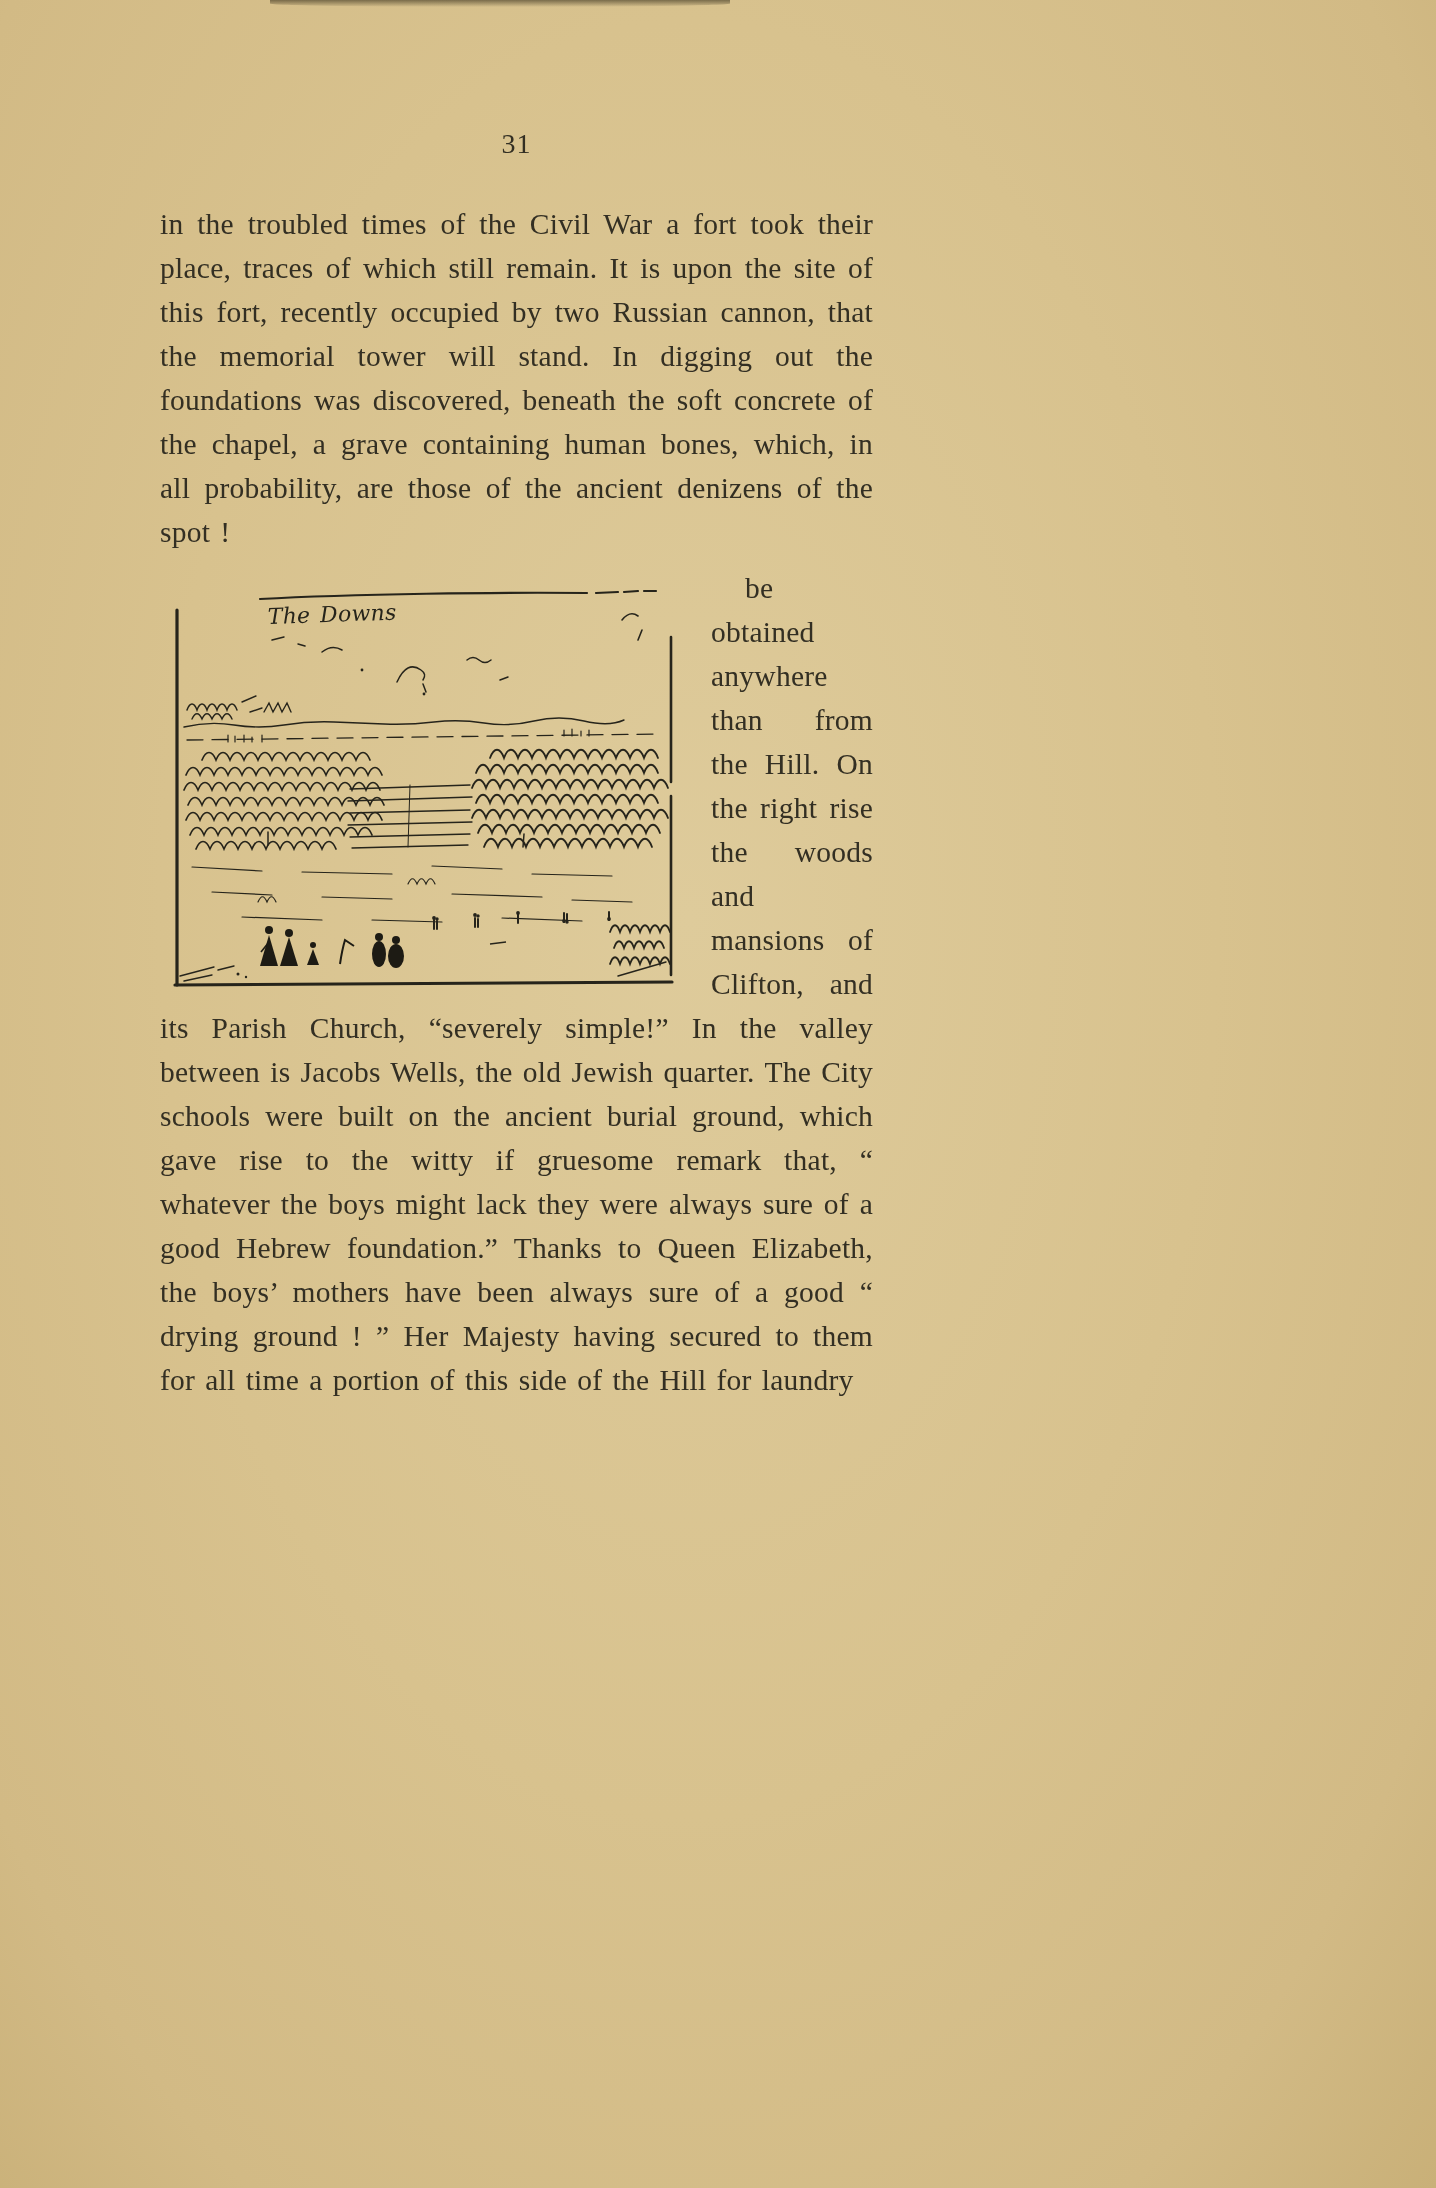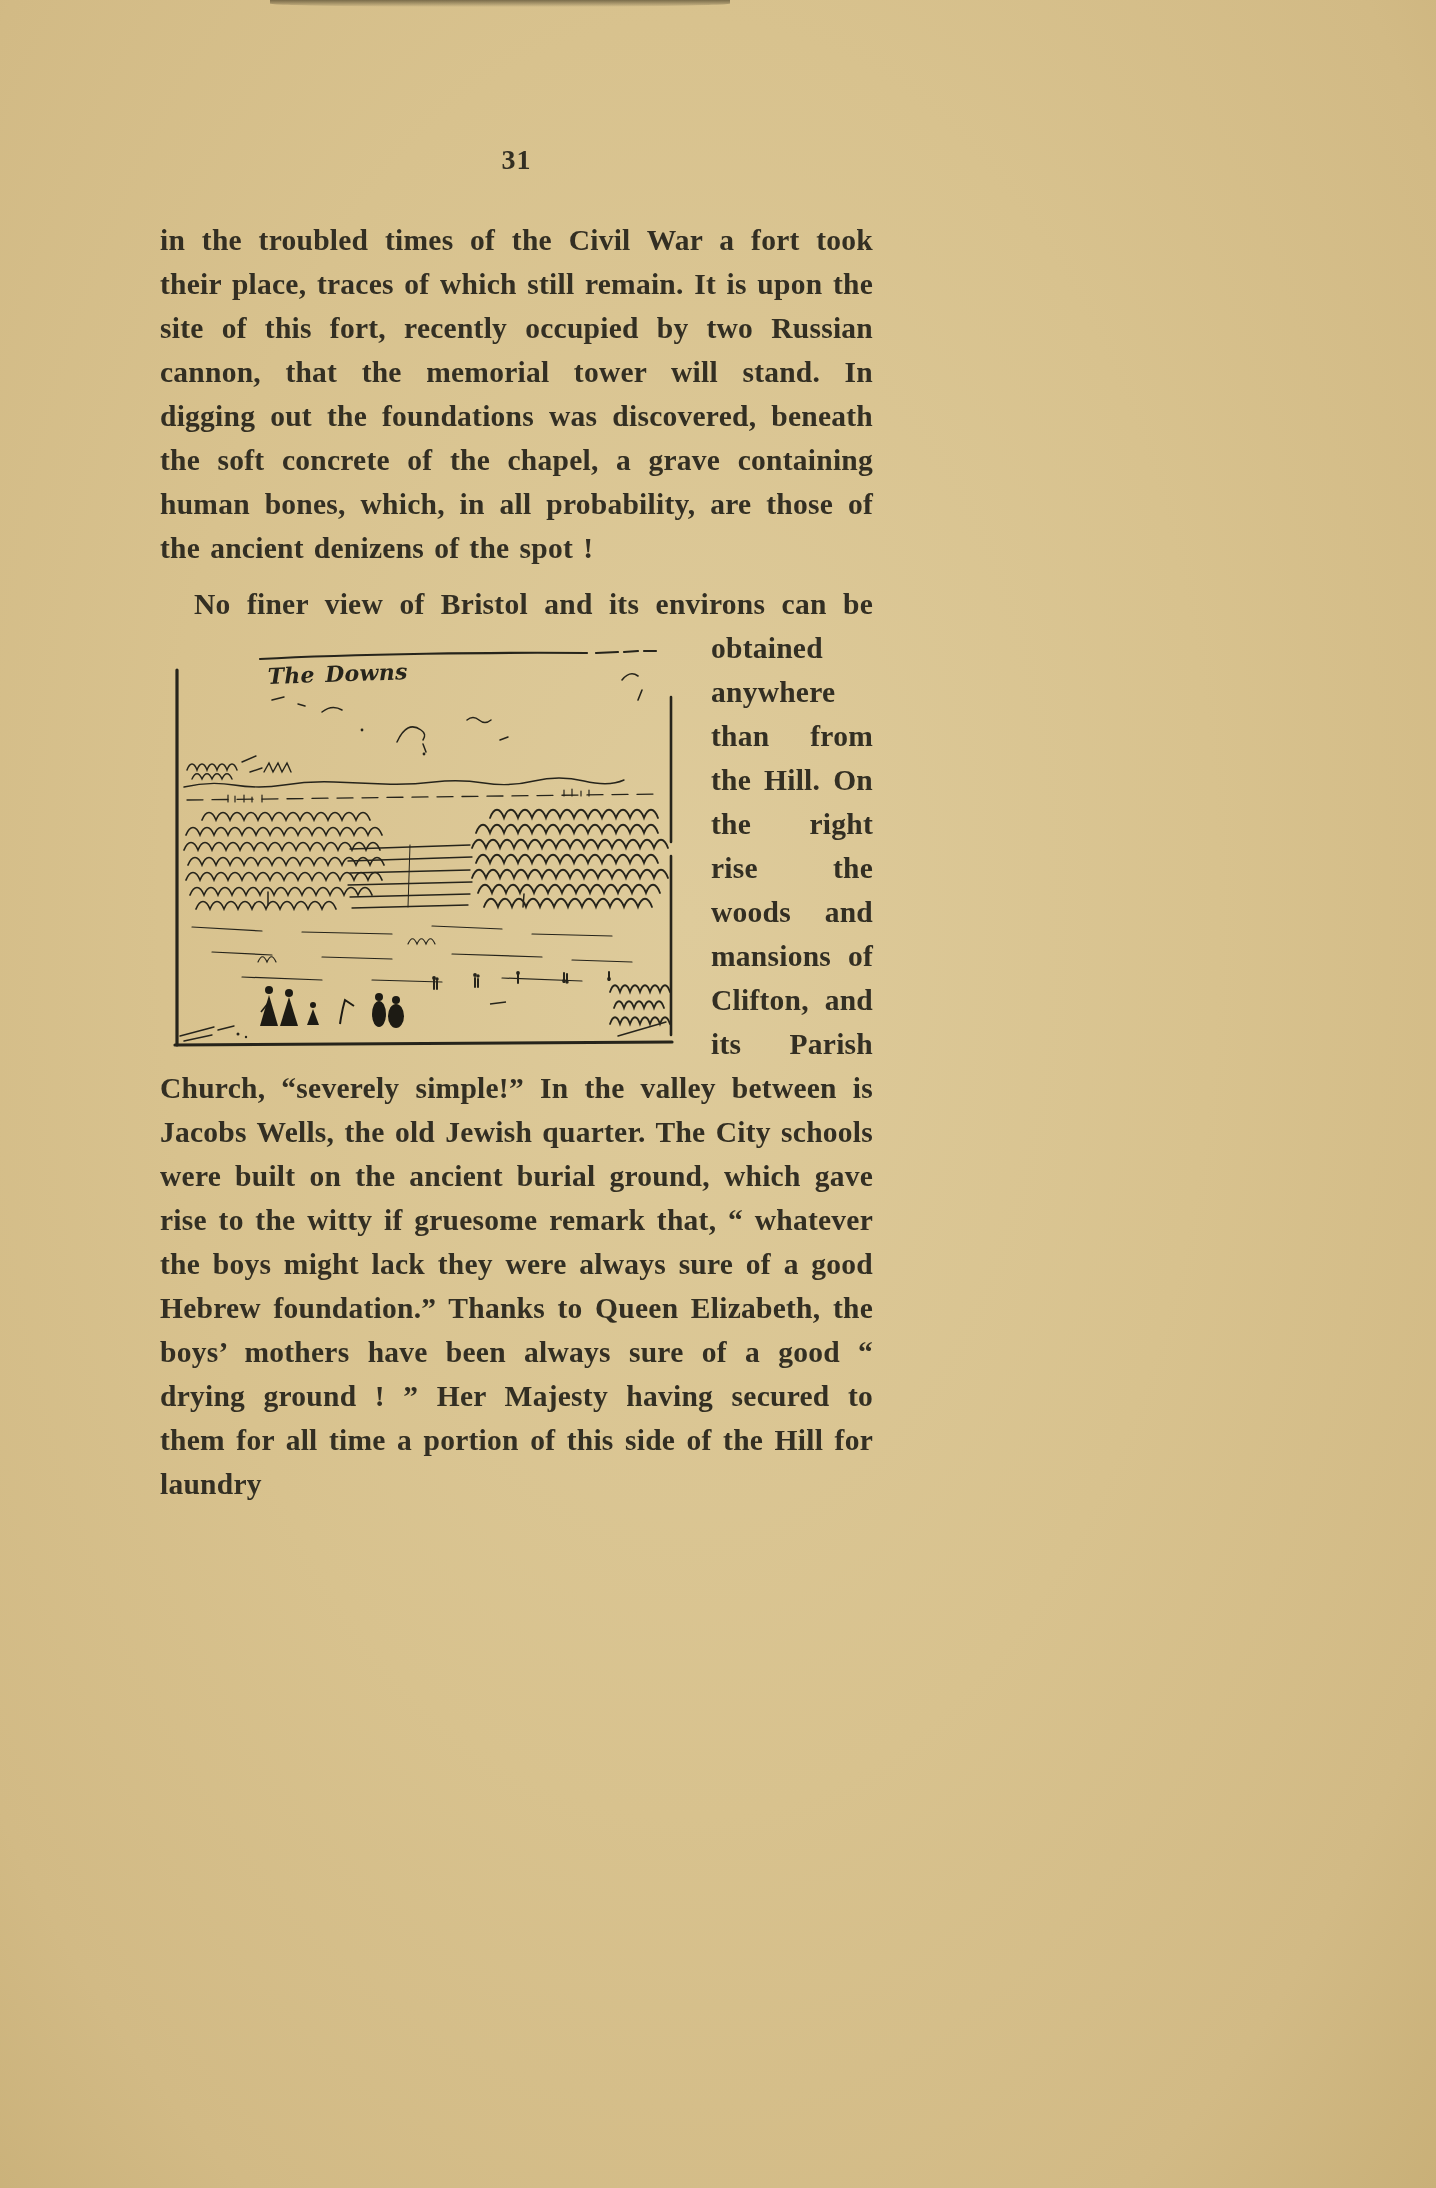--- a/index.html
+++ b/index.html
@@ -11,21 +11,21 @@
     font-family:"Liberation Serif", serif;
     color:#332f23;
     overflow:hidden;
   }
   .scan-edge{
     position:absolute;top:0;left:270px;width:460px;height:7px;
     background:linear-gradient(to bottom, rgba(45,38,20,.55), rgba(45,38,20,0));
     border-radius:0 0 60% 60%;
   }
   .content{
-    position:absolute;left:148px;top:144px;width:737px;font-weight:bold;
+    position:absolute;left:148px;top:128px;width:737px;
   }
   .page-number{
     text-align:center;
     font-size:28px;
     letter-spacing:1px;
     margin-bottom:42px;
   }
   p.body-text{
     margin:12px;
     font-size:29.5px;
@@ -55,21 +55,20 @@
 <div class="page">
   <div class="scan-edge"></div>
 
   <div class="content">
 
     <div class="page-number">31</div>
 
     <p class="body-text para-1">in the troubled times of the Civil War a fort took their place, traces of which still remain.  It is upon the site of this fort, recently occupied by two Russian cannon, that the memorial tower will stand.  In digging out the foundations was discovered, beneath the soft concrete of the chapel, a grave containing human bones, which, in all probability, are those of the ancient denizens of the spot !</p>
 
     <p class="body-text para-2">
-      <span>No finer view of Bristol and its environs can</span>
       <span class="illustration-float">
         <svg viewBox="0 0 505 412" xmlns="http://www.w3.org/2000/svg">
 
           <g stroke="#26241b" fill="none" stroke-linecap="round">
             <path d="M5,28 L5,403" stroke-width="3.2"></path>
             <path d="M3,403 L500,400" stroke-width="3.2"></path>
             <path d="M88,17 C180,12 330,10 415,11" stroke-width="2.2"></path>
             <path d="M424,11 l22,-1 M452,10 l14,-1 M472,9 l12,0" stroke-width="2.2"></path>
             <path d="M499,55 L499,200 M499,214 L499,393" stroke-width="2.6"></path>
             <path d="M450,38 q8,-10 16,-4 M470,48 l-4,10" stroke-width="1.6"></path>

